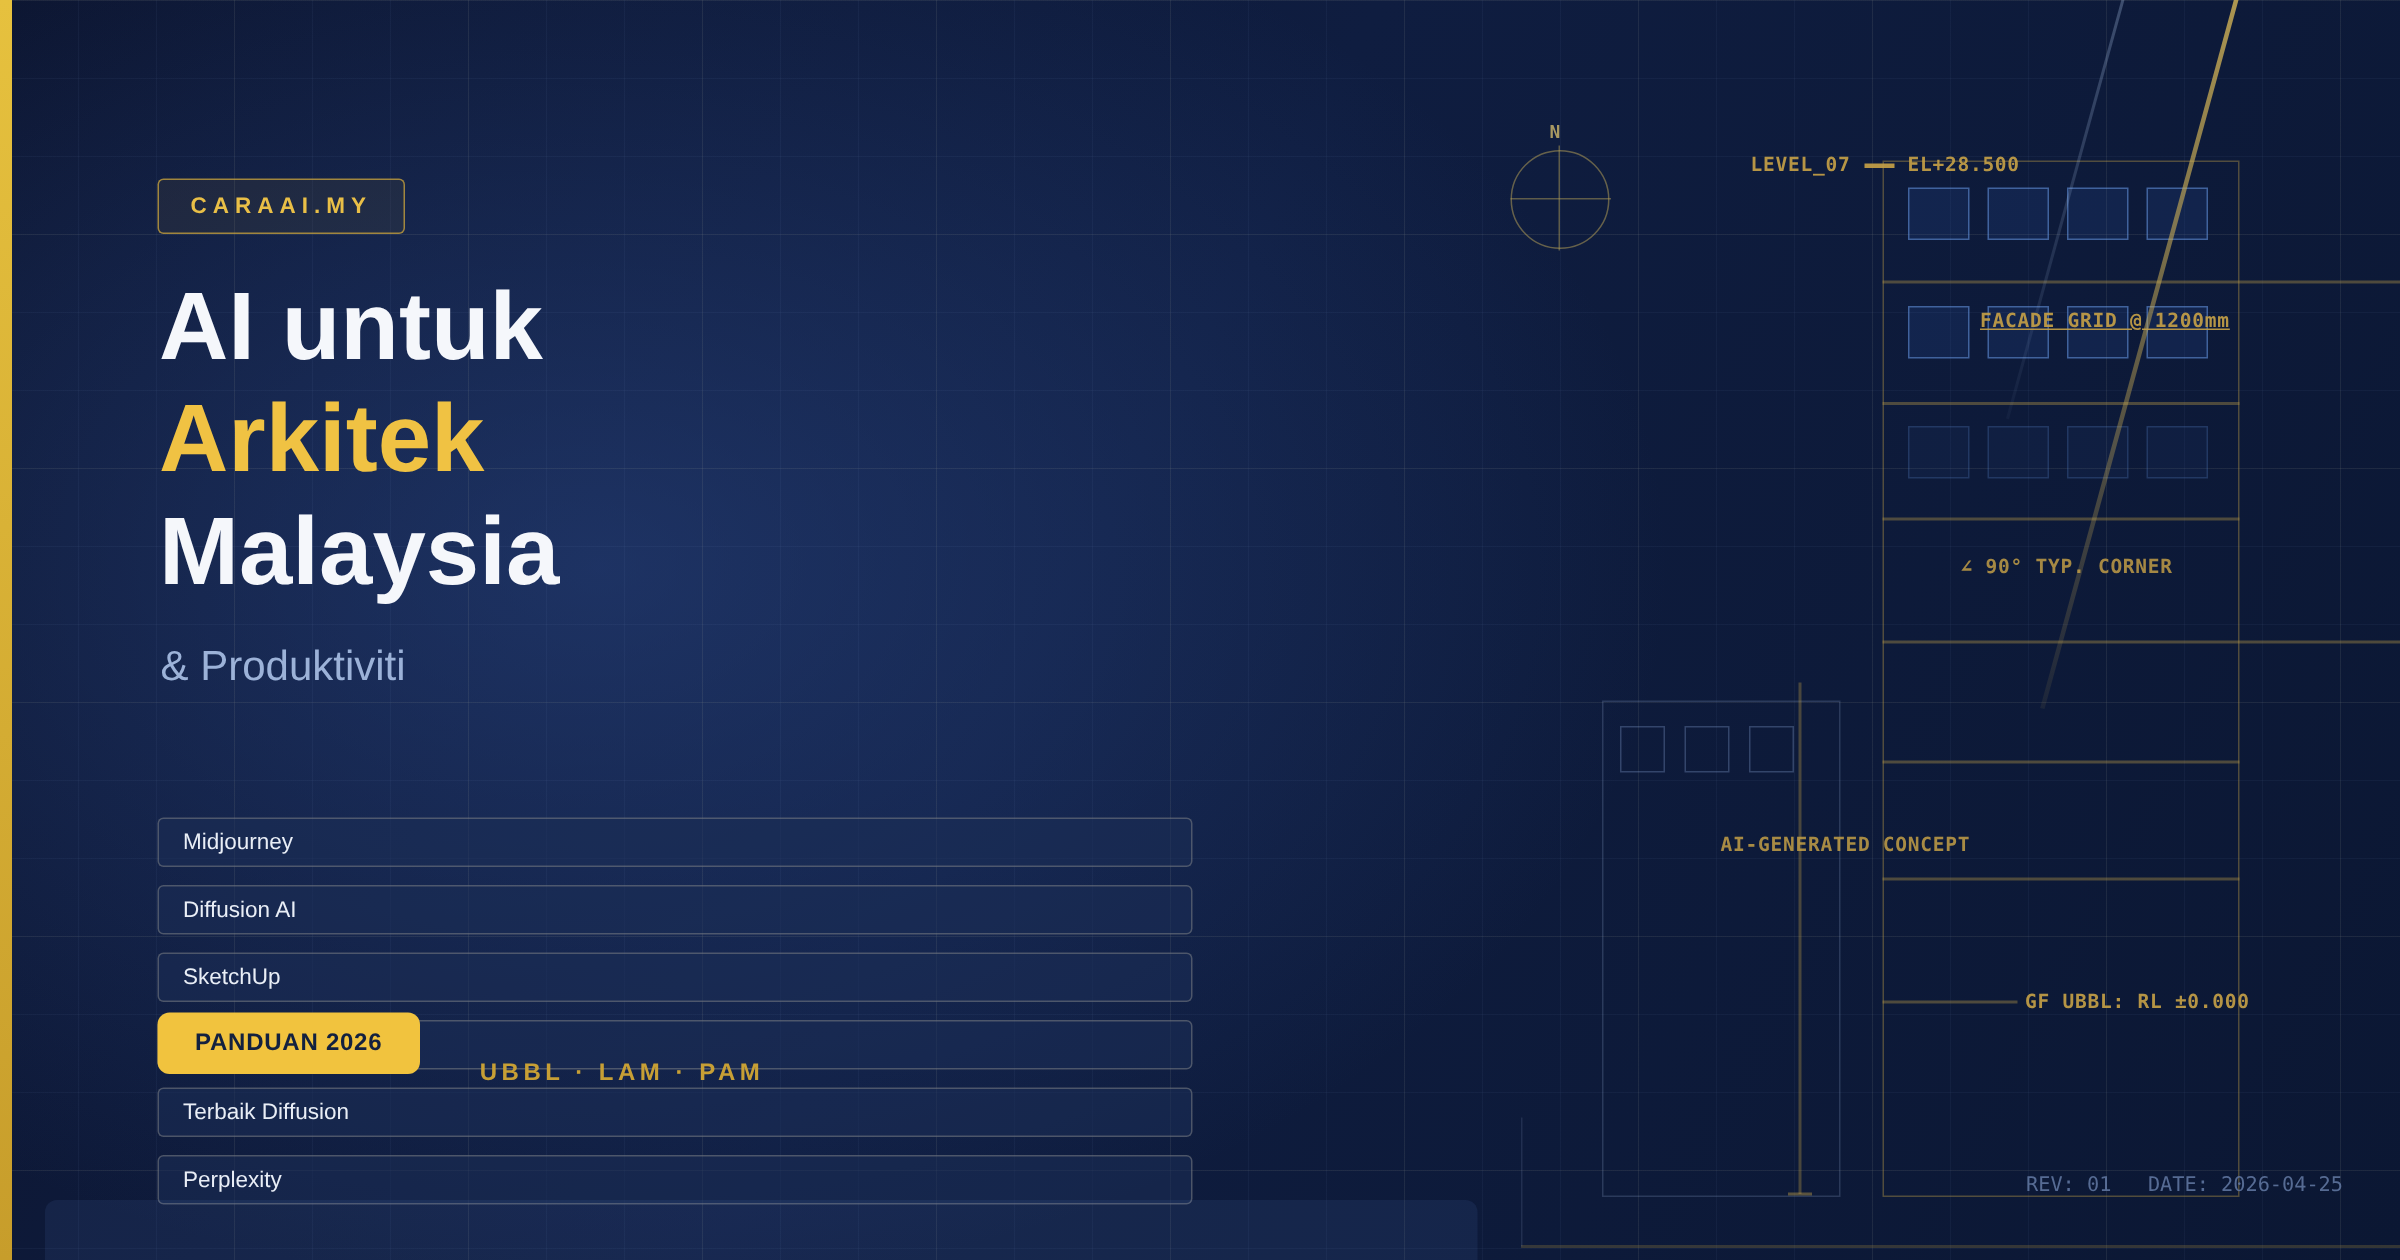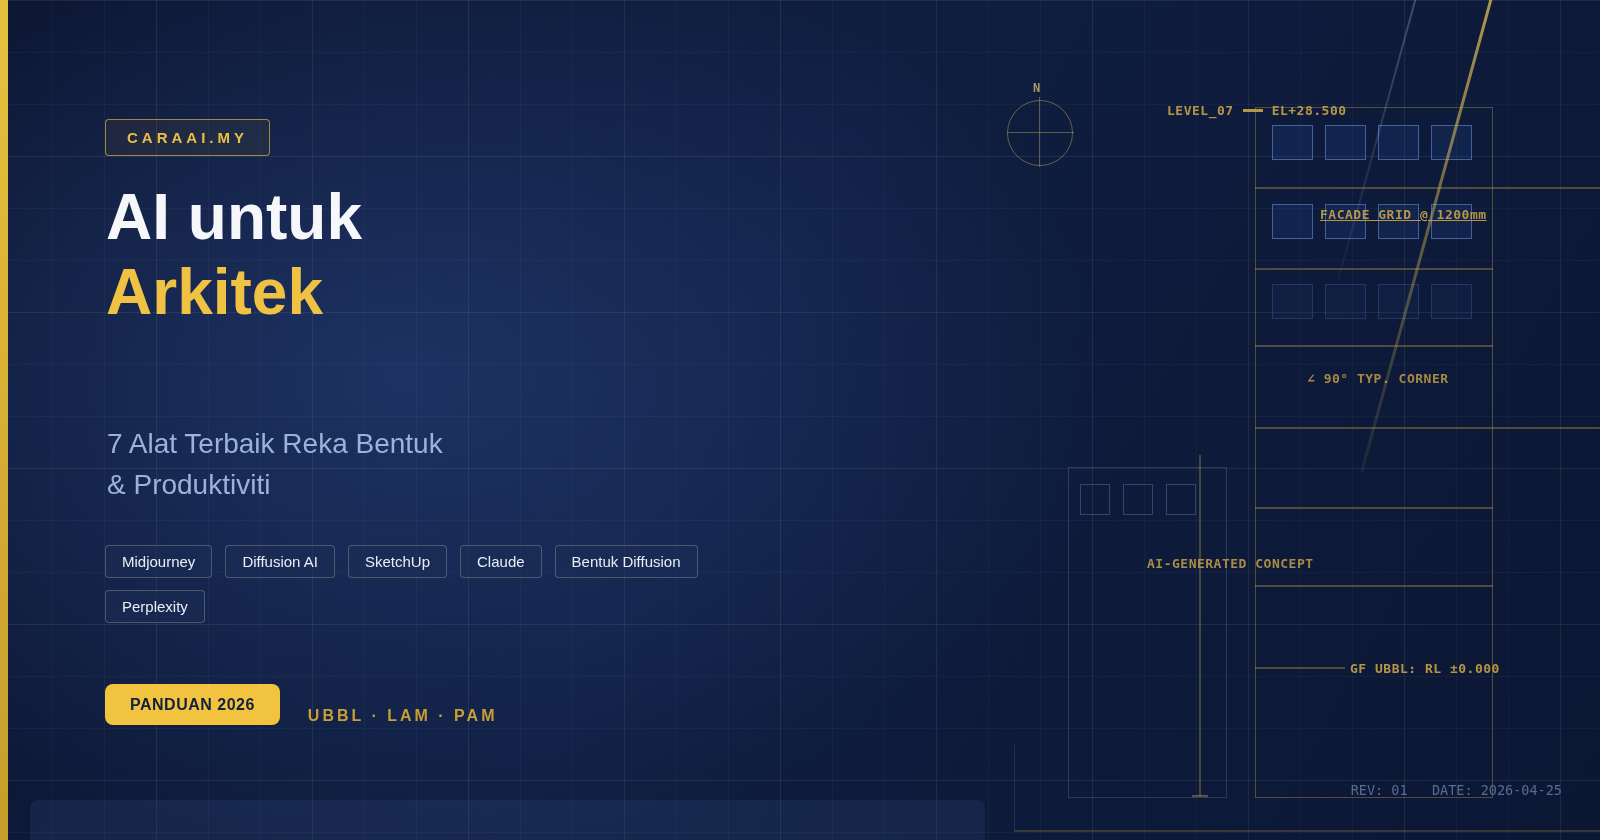--- a/index.html
+++ b/index.html
@@ -30,27 +30,27 @@
   
   .badge{
     left:105px; top:119px; padding:9px 21px; border-radius:4px;
     border:1px solid rgba(205,165,60,0.75); background:rgba(150,115,40,0.10);
     color:#e9bf47; font-size:15px; font-weight:bold; letter-spacing:4px;
   }
   .headline{ left:106px; top:180px; font-size:64px; font-weight:bold;
     line-height:75px; color:#f5f7fb; }
   .headline .accent{ color:#f0c243; }
   .subtitle{ left:107px; top:423px; font-size:28px; line-height:41px; color:#9cb2d8; }
-  .chips{ left:105px; top:545px; width:690px; display:flex; flex-wrap:wrap; gap:12px 13px; }
+  .chips{ left:105px; top:545px; width:690px; display:flex; flex-wrap:wrap; gap:12px 13px;flex-direction:column; }
   .chip{
     height:33px; line-height:31px; padding:0 16px; border-radius:4px;
     background:rgba(28,45,85,0.55); border:1px solid rgba(180,175,160,0.35);
     color:#e9eef6; font-size:15px; cursor:pointer; white-space:nowrap;
   }
-  .cta-row{ left:105px; top:665px; display:flex; align-items:flex-end; gap:28px; }
+  .cta-row{ left:105px; top:665px; display:flex; align-items:center; gap:40px; }
   .cta-btn{
     height:41px; line-height:41px; padding:0 25px; border:none; border-radius:8px;
     background:#f1c33e; color:#13213f; font-family:"Liberation Sans",sans-serif;
     font-size:16px; font-weight:bold; letter-spacing:0.5px; cursor:pointer;
   }
   .orgs{ color:#c79f35; font-size:16px; font-weight:bold; letter-spacing:3px;margin-top:42px; }
 
   
   .bp{ pointer-events:none; }
   .bp-outline{ border:1.5px solid rgba(187,155,70,0.40); }
@@ -146,33 +146,33 @@
   <div>REV: 01   DATE: 2026-04-25</div>
   
   
 </div>
 
 <div class="abs badge">CARAAI.MY</div>
 
 <h1 class="abs headline">
   <span style="display:block">AI untuk</span>
   <span style="display:block" class="accent">Arkitek</span>
+  <span style="display:block">Malaysia</span>
 </h1>
 
 <div class="abs subtitle">
-  <span style="display:block">7 Alat Terbaik Reka Bentuk</span>
   <span style="display:block">&amp; Produktiviti</span>
 </div>
 
 <div class="abs chips">
   <div class="chip">Midjourney</div>
   <div class="chip">Diffusion AI</div>
   <div class="chip">SketchUp</div>
   <div class="chip">Claude</div>
-  <div class="chip">Bentuk Diffusion</div>
+  <div class="chip">Terbaik Diffusion</div>
   <div class="chip">Perplexity</div>
 </div>
 
 <div class="abs cta-row">
   <button class="cta-btn">PANDUAN 2026</button>
   <span class="orgs">UBBL · LAM · PAM</span>
 </div>
 
 <div class="abs bottom-panel"></div>
 <div class="abs edge-stripe"></div>

